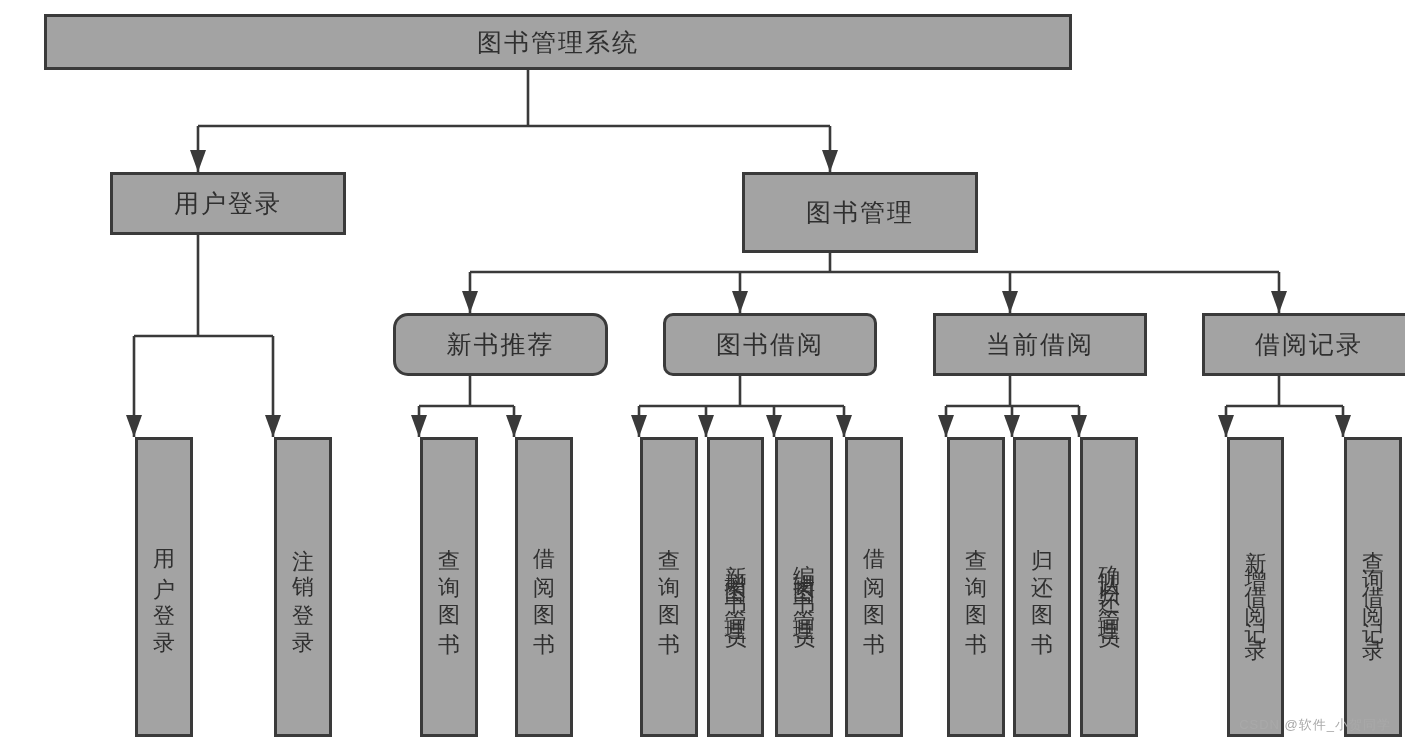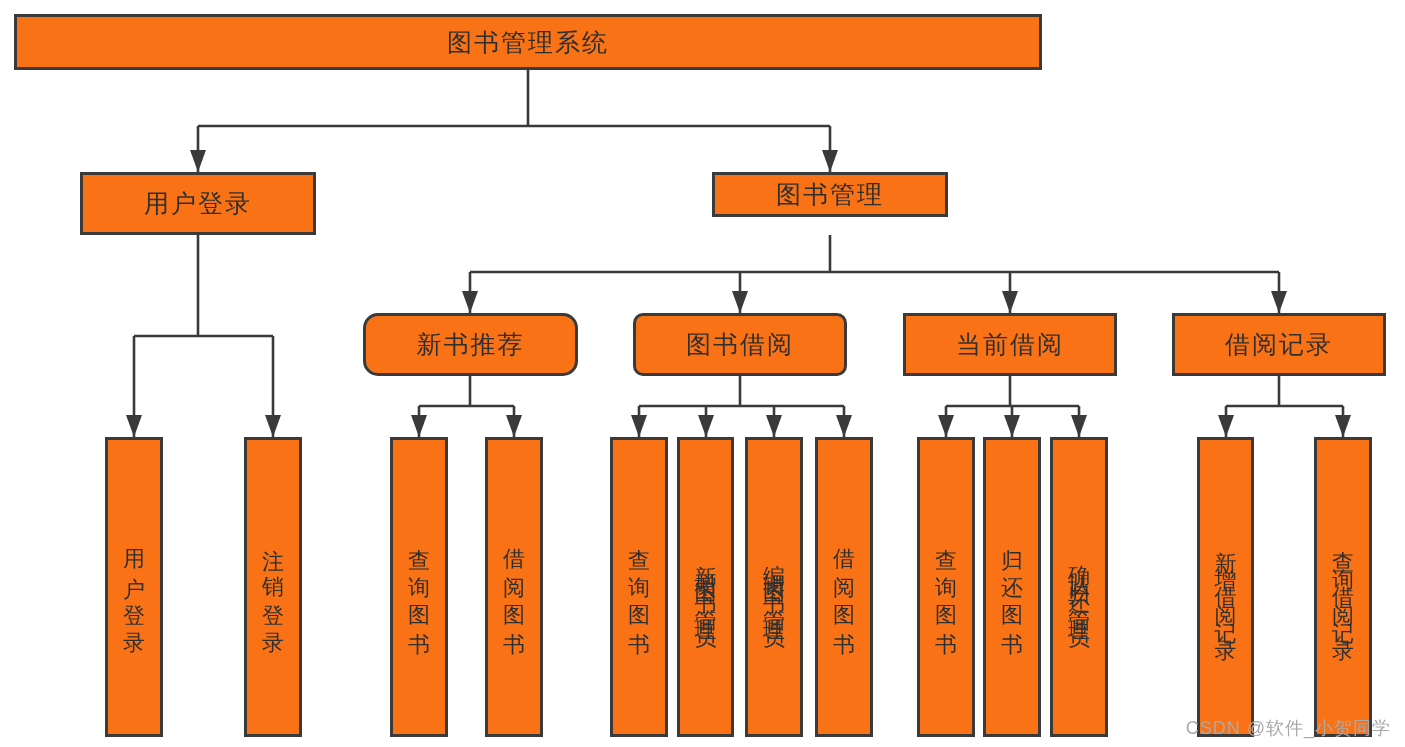--- a/index.html
+++ b/index.html
@@ -19,45 +19,46 @@
     position: absolute;
     left: 0;
     top: 0;
     width: 1405px;
     height: 747px;
     display: block;
   }
   .node {
     position: absolute;
     box-sizing: border-box;
-    background: #f97316;
+    background: #a3a3a3;
     border: 3px solid #0c4a6e;
     display: flex;
     align-items: center;
     justify-content: center;
     color: #2f2f2f;
     z-index: 2;
+    margin-left: 30px;
   }
   .node.h {
     font-size: 25px;
     letter-spacing: 2px;
     white-space: nowrap;
   }
   .node.v {
     font-size: 22px;
     writing-mode: vertical-rl;
     text-orientation: mixed;
     line-height: 1;
     white-space: nowrap;
   }
   .watermark {
     position: absolute;
     right: 14px;
     top: 716px;
-    font-size: 18px;
+    font-size: 13px;
     color: #a9a9a9;
     letter-spacing: 1px;
     z-index: 5;
     white-space: nowrap;
   }
 </style>
 </head>
 <body>
 
 <div class="canvas">
@@ -111,21 +112,21 @@
       <polygon points="836,415 852,415 844,437" fill="#3a3a3a"></polygon>
       <polygon points="938,415 954,415 946,437" fill="#3a3a3a"></polygon>
       <polygon points="1004,415 1020,415 1012,437" fill="#3a3a3a"></polygon>
       <polygon points="1071,415 1087,415 1079,437" fill="#3a3a3a"></polygon>
       <polygon points="1218,415 1234,415 1226,437" fill="#3a3a3a"></polygon>
       <polygon points="1335,415 1351,415 1343,437" fill="#3a3a3a"></polygon>
     </svg>
   <div id="node-layer">
       <div class="node h" style="left: 14px; top: 14px; width: 1028px; height: 56px; border-color: rgb(58, 58, 58); color: rgb(47, 47, 47);">图书管理系统</div>
       <div class="node h" style="left: 80px; top: 172px; width: 236px; height: 63px; border-color: rgb(58, 58, 58); color: rgb(47, 47, 47);">用户登录</div>
-      <div class="node h" style="left: 712px; top: 172px; width: 236px; height: 45px; border-color: rgb(58, 58, 58); color: rgb(47, 47, 47); font-family: Liberation Serif, serif;">图书管理</div>
+      <div class="node h" style="left: 712px; top: 172px; width: 236px; height: 81px; border-color: rgb(58, 58, 58); color: rgb(47, 47, 47); font-family: Liberation Serif, serif;">图书管理</div>
       <div class="node h" style="left: 363px; top: 313px; width: 215px; height: 63px; border-color: rgb(58, 58, 58); color: rgb(47, 47, 47); border-radius: 15px;">新书推荐</div>
       <div class="node h" style="left: 633px; top: 313px; width: 214px; height: 63px; border-color: rgb(58, 58, 58); color: rgb(47, 47, 47); border-radius: 10px;">图书借阅</div>
       <div class="node h" style="left: 903px; top: 313px; width: 214px; height: 63px; border-color: rgb(58, 58, 58); color: rgb(47, 47, 47);">当前借阅</div>
       <div class="node h" style="left: 1172px; top: 313px; width: 214px; height: 63px; border-color: rgb(58, 58, 58); color: rgb(47, 47, 47);">借阅记录</div>
       <div class="node v" style="left: 105px; top: 437px; width: 58px; height: 300px; border-color: rgb(58, 58, 58); color: rgb(47, 47, 47); letter-spacing: 28px;">用户登录</div>
       <div class="node v" style="left: 244px; top: 437px; width: 58px; height: 300px; border-color: rgb(58, 58, 58); color: rgb(47, 47, 47); letter-spacing: 28px;">注销登录</div>
       <div class="node v" style="left: 390px; top: 437px; width: 58px; height: 300px; border-color: rgb(58, 58, 58); color: rgb(47, 47, 47); letter-spacing: 28px;">查询图书</div>
       <div class="node v" style="left: 485px; top: 437px; width: 58px; height: 300px; border-color: rgb(58, 58, 58); color: rgb(47, 47, 47); letter-spacing: 28px;">借阅图书</div>
       <div class="node v" style="left: 610px; top: 437px; width: 58px; height: 300px; border-color: rgb(58, 58, 58); color: rgb(47, 47, 47); letter-spacing: 28px;">查询图书</div>
       <div class="node v" style="left: 677px; top: 437px; width: 57px; height: 300px; border-color: rgb(58, 58, 58); color: rgb(47, 47, 47); letter-spacing: 9px;">新增图书（管理员）</div>

